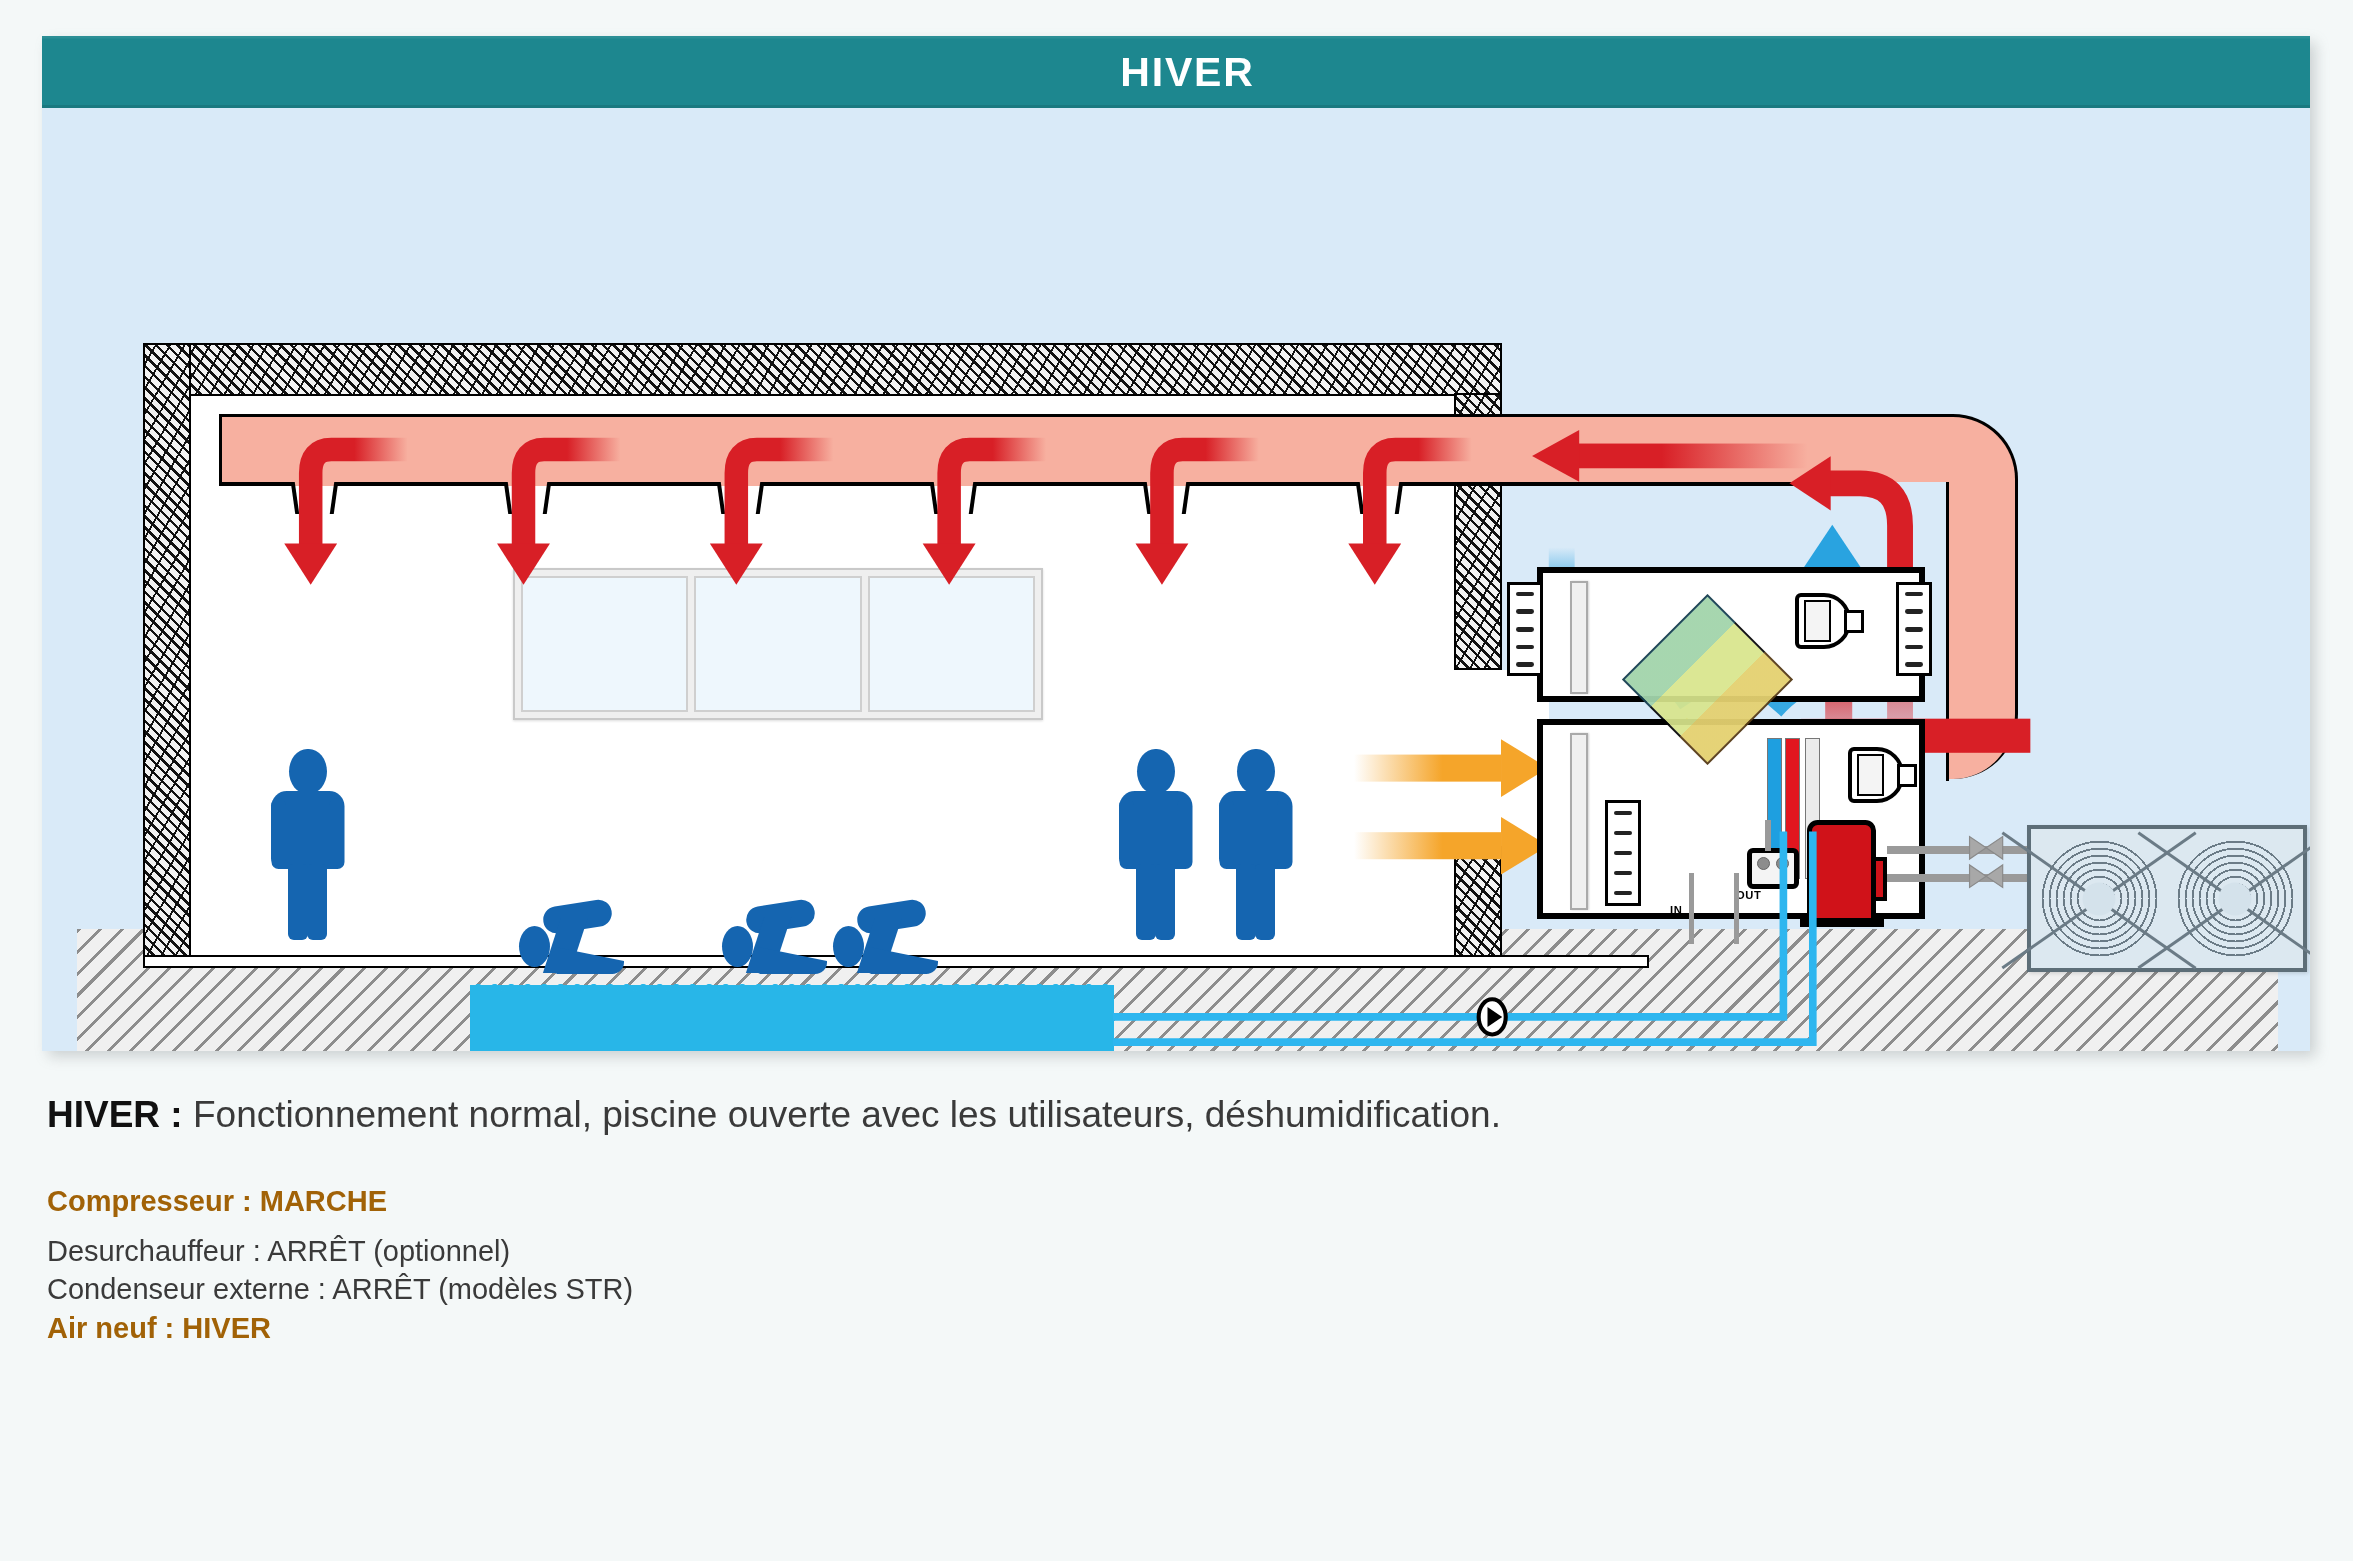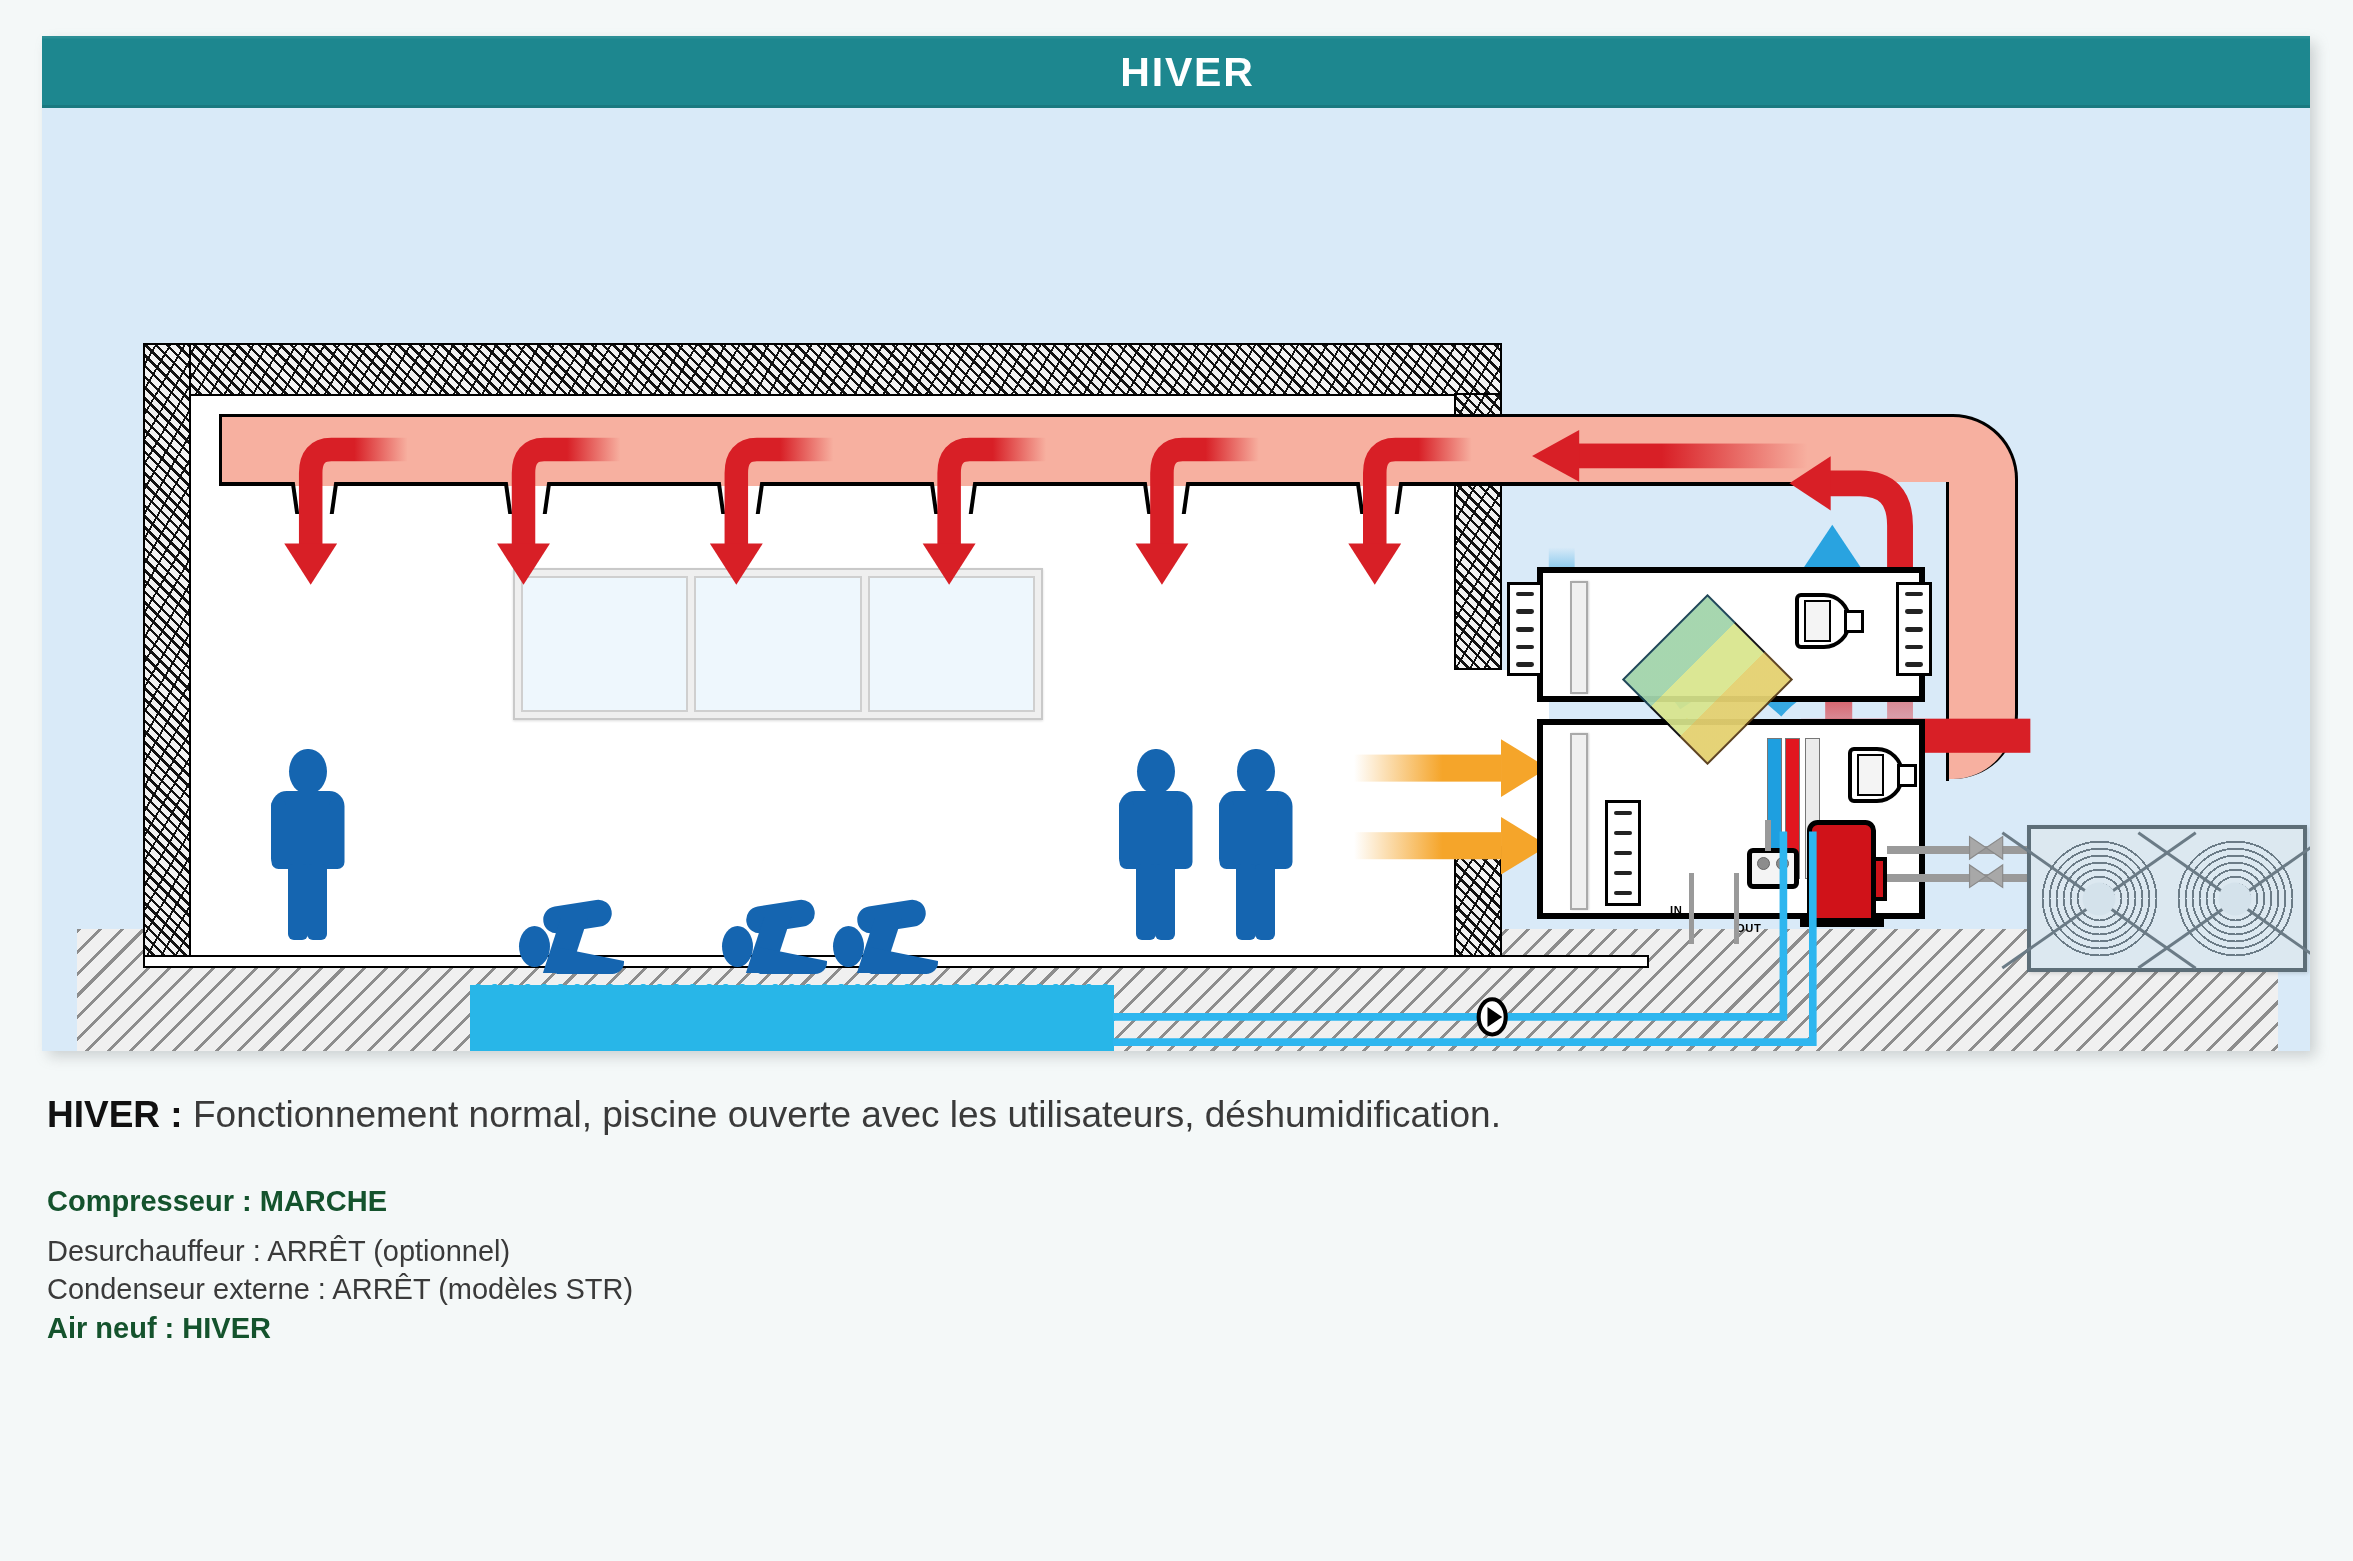--- a/index.html
+++ b/index.html
@@ -264,21 +264,21 @@
   #water-loop{position:absolute;left:0;top:0;width:2268px;height:943px;}
 
   
   #caption{
     position:absolute;left:47px;top:1094px;width:2001px;
     color:#3a3a3a;
   }
   #intro{font-size:37px;margin-bottom:46px;}
   #intro b{color:#111;}
   .status-line{font-size:29px;line-height:1.32;white-space:nowrap;}
-  .status-line.bold{font-weight:bold;color:#14532d;}
+  .status-line.bold{font-weight:bold;color:#a16207;}
   .status-line.first{margin-bottom:11.8px;}
 </style>
 </head>
 <body>
 
 <div id="panel">
 
   <div id="season-header">
     <span id="season-title">HIVER</span>
   </div>
@@ -487,21 +487,21 @@
       <div id="comp-side"></div>
       <div id="comp-foot"></div>
 
       <div id="valve-block">
         <div class="valve-dot" style="left:4.7px;top:3.5px;"></div>
         <div class="valve-dot" style="right:4.7px;top:3.5px;"></div>
       </div>
       <div class="pipe-grey" style="left:264px;top:253px;width:5.9px;height:31px;"></div>
 
       <span class="io-label" style="left:169px;top:337px;">IN</span>
-      <span class="io-label" style="left:235px;top:355px;">OUT</span>
+      <span class="io-label" style="left:235px;top:322px;">OUT</span>
 
       <div class="pipe-grey" style="left:188px;top:306px;width:5.3px;height:71px;"></div>
       <div class="pipe-grey" style="left:233px;top:306px;width:5.3px;height:71px;"></div>
 
       <div class="pipe-grey" style="left:386px;top:279px;width:147px;height:7.6px;"></div>
       <div class="pipe-grey" style="left:386px;top:307px;width:147px;height:7.6px;"></div>
       <svg class="arrow-svg" style="left:465px;top:266px;width:71px;height:71px;" viewBox="0 0 120 120" width="71" height="71">
         <g fill="#a8a8a8" stroke="#8a8a8a" stroke-width="2">
           <polygon points="6,6 6,44 34,25"></polygon>
             <polygon points="62,6 62,44 34,25"></polygon>

